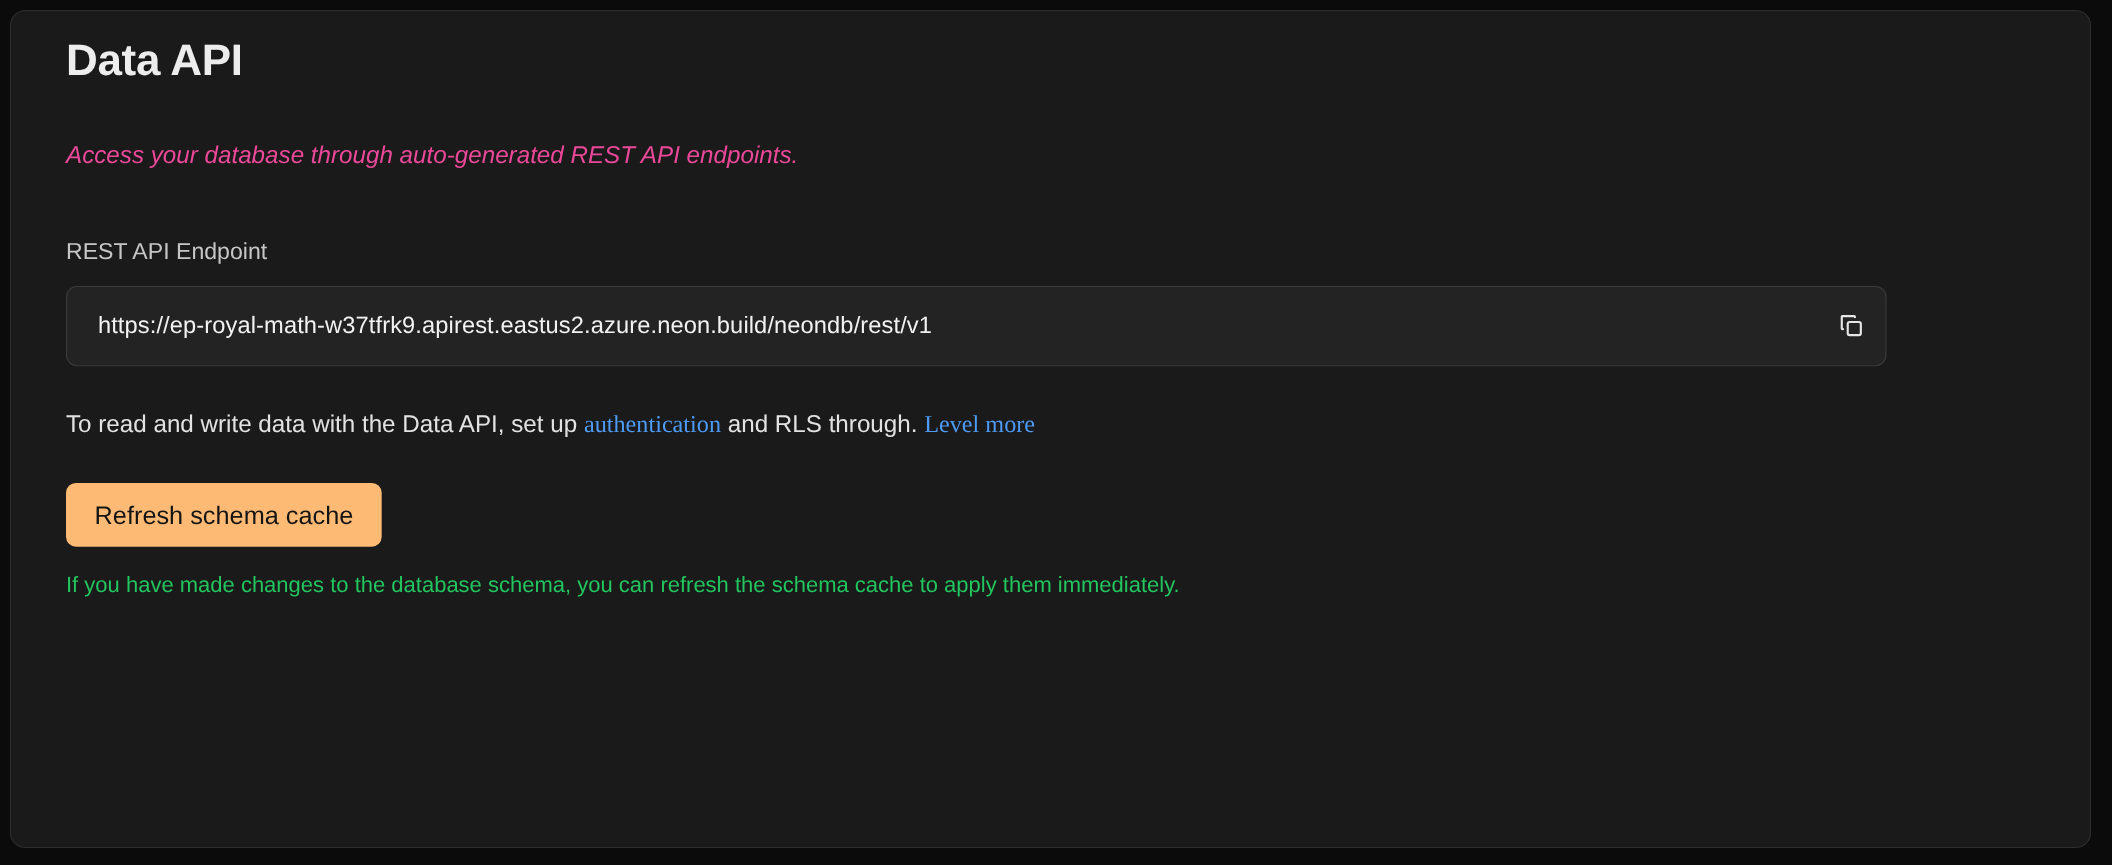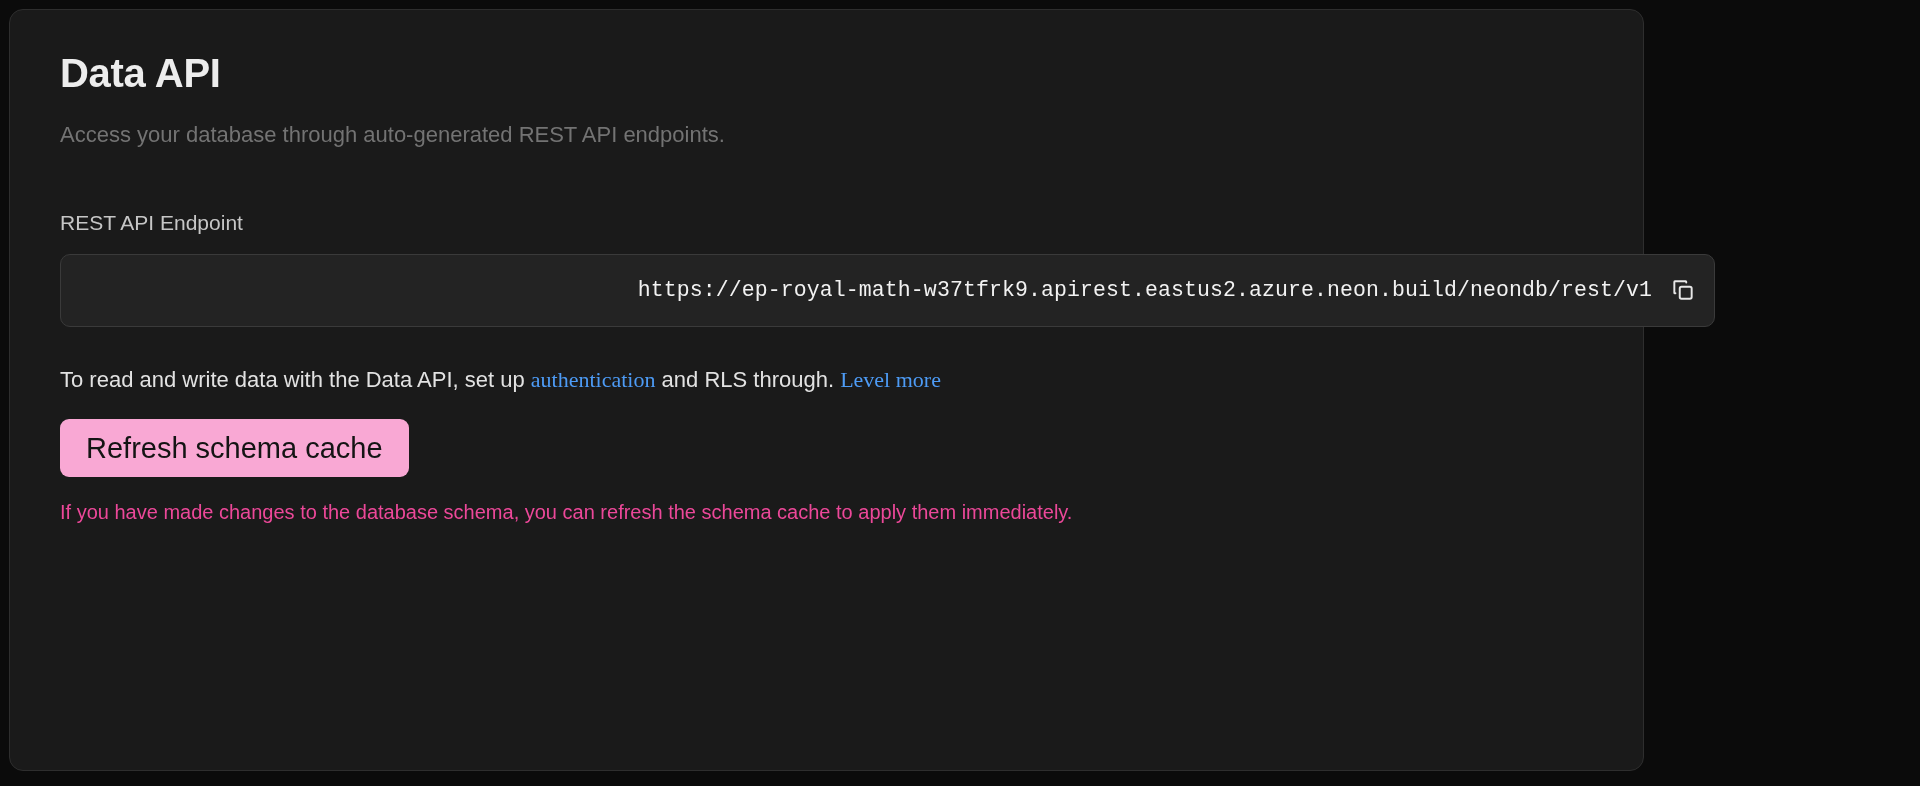--- a/index.html
+++ b/index.html
@@ -16,41 +16,42 @@
   .page {
     position: relative;
     width: 1920px;
     height: 786px;
     background: #0b0b0b;
     padding: 9px 20px 16px 9px;
   }
 
   .card {
     position: relative;
-    width: 1635px;
+    width: 1892px;
     height: 762px;
     background: #1a1a1a;
     border: 1px solid #2e2e2e;
     border-radius: 14px;
-    padding: 40px 0 0 50px;
+    padding: 22px 0 0 50px;
   }
 
   .card-title {
     font-size: 40px;
     font-weight: bold;
     line-height: 1.15;
     color: #ededed;
     letter-spacing: -0.3px;
   }
 
   .card-desc {
-    margin-top: 24px;
+    margin-top: 48px;
     font-size: 22px;
     line-height: 1.35;
-    color: #737373;
+    color: #ec4899;
+    font-style: italic;
   }
 
   .field-label {
     margin-top: 60px;
     font-size: 21px;
     line-height: 1.2;
     color: #c6c6c6;
   }
 
   .input-wrap {
@@ -60,28 +61,27 @@
     height: 73px;
     background: #232323;
     border: 1px solid #3a3a3a;
     border-radius: 10px;
     display: flex;
     align-items: center;
   }
 
   .endpoint-value {
     padding-left: 28px;
-    font-family: Liberation Mono, monospace;
+    font-family: Liberation Sans, sans-serif;
     font-size: 21.5px;
     letter-spacing: 0.1px;
     color: #f2f2f2;
     white-space: nowrap;
     overflow: hidden;
     flex: 1;
-    text-align: right;
   }
 
   .copy-btn {
     width: 62px;
     height: 73px;
     display: flex;
     align-items: center;
     justify-content: center;
     background: transparent;
     border: none;
@@ -106,40 +106,40 @@
 
   .info-line a {
     color: #4d9bf5;
     text-decoration: none;
     cursor: pointer;
     font-family: Liberation Serif, serif;
   }
 
   .refresh-btn {
     display: block;
-    margin-top: 24px;
+    margin-top: 38px;
     height: 58px;
     padding: 0 26px;
-    background: #f9a8d4;
+    background: #fdba74;
     color: #141414;
     border: none;
     border-radius: 9px;
     font-family: "Liberation Sans", sans-serif;
-    font-size: 29px;
+    font-size: 23px;
     font-weight: normal;
     cursor: pointer;
     line-height: 58px;
     text-align: center;
   }
 
   .footer-text {
     margin-top: 22px;
     font-size: 20px;
     line-height: 1.35;
-    color: #ec4899;
+    color: #22c55e;
   }
 </style>
 </head>
 <body>
 
 <div class="page">
   <div class="card">
 
     <h1 class="card-title">Data API</h1>
 

